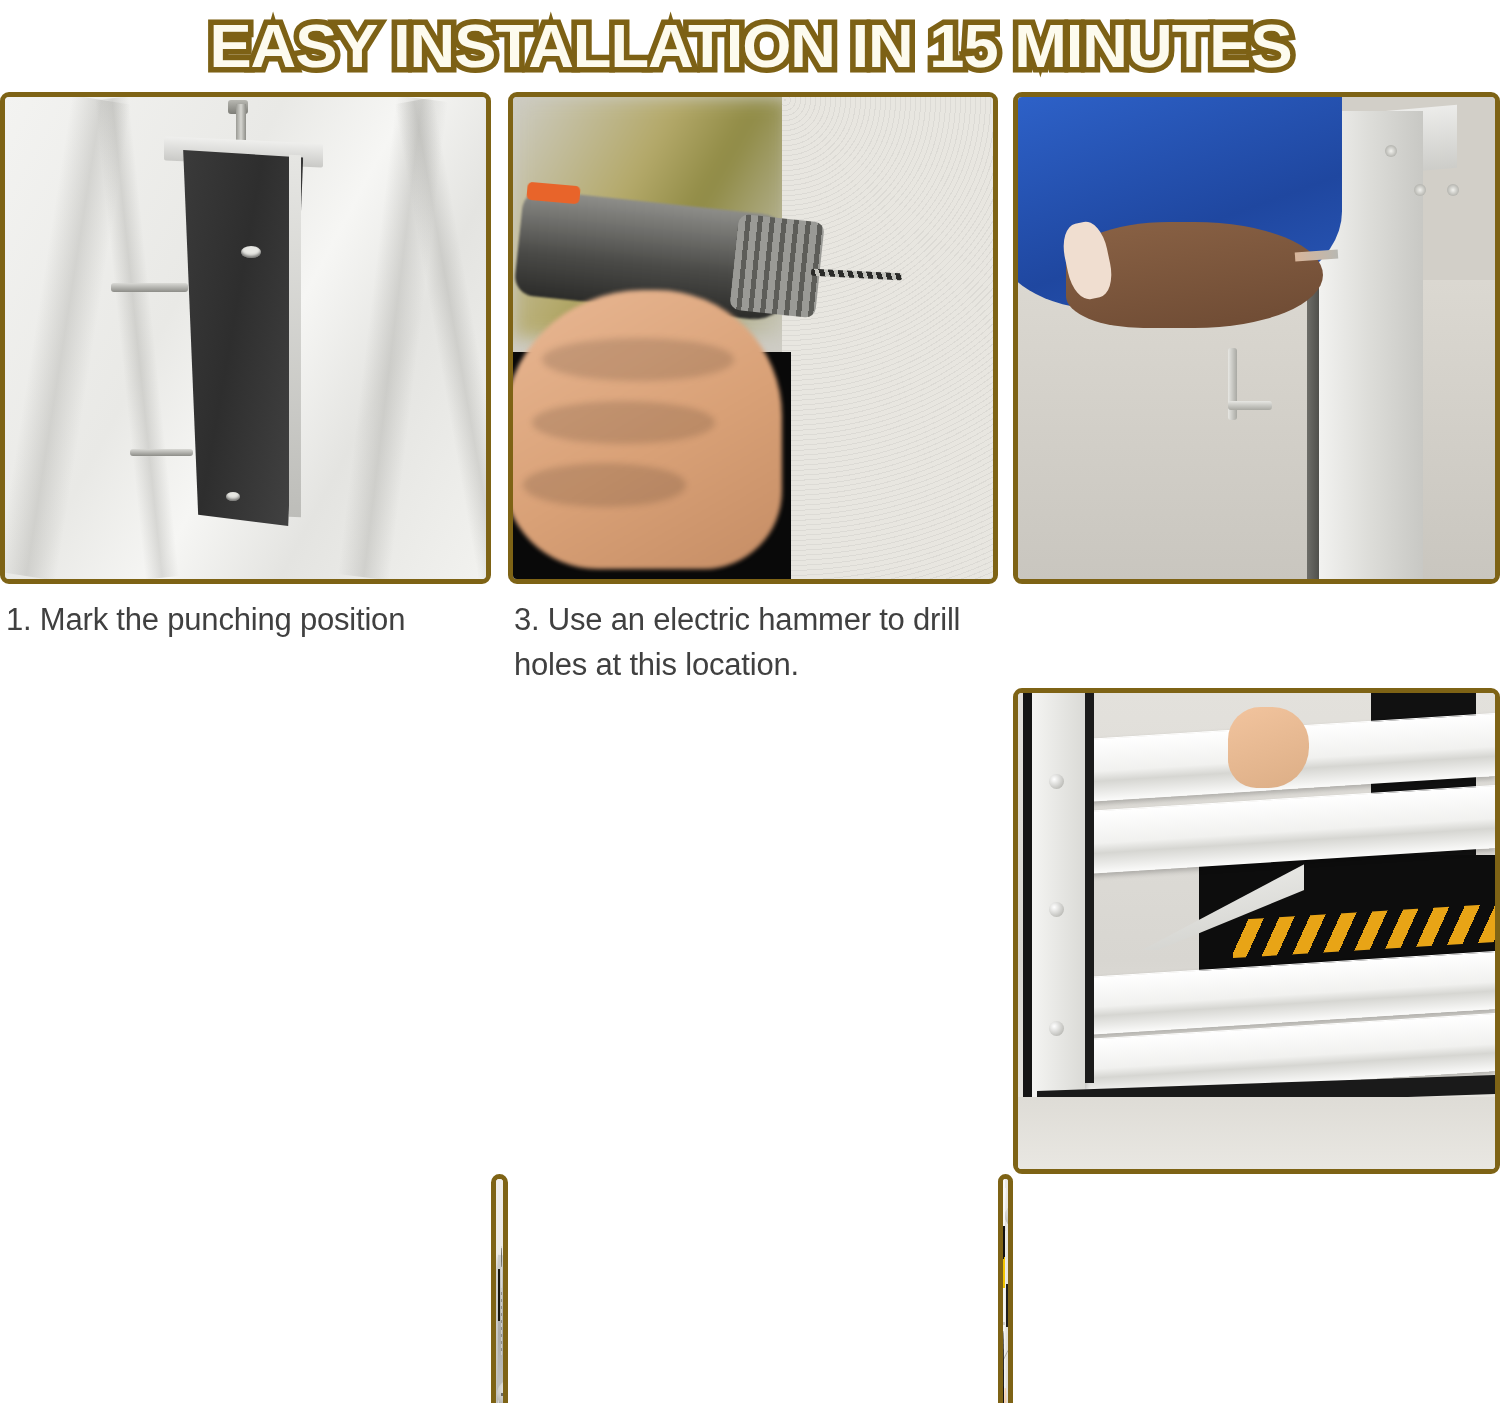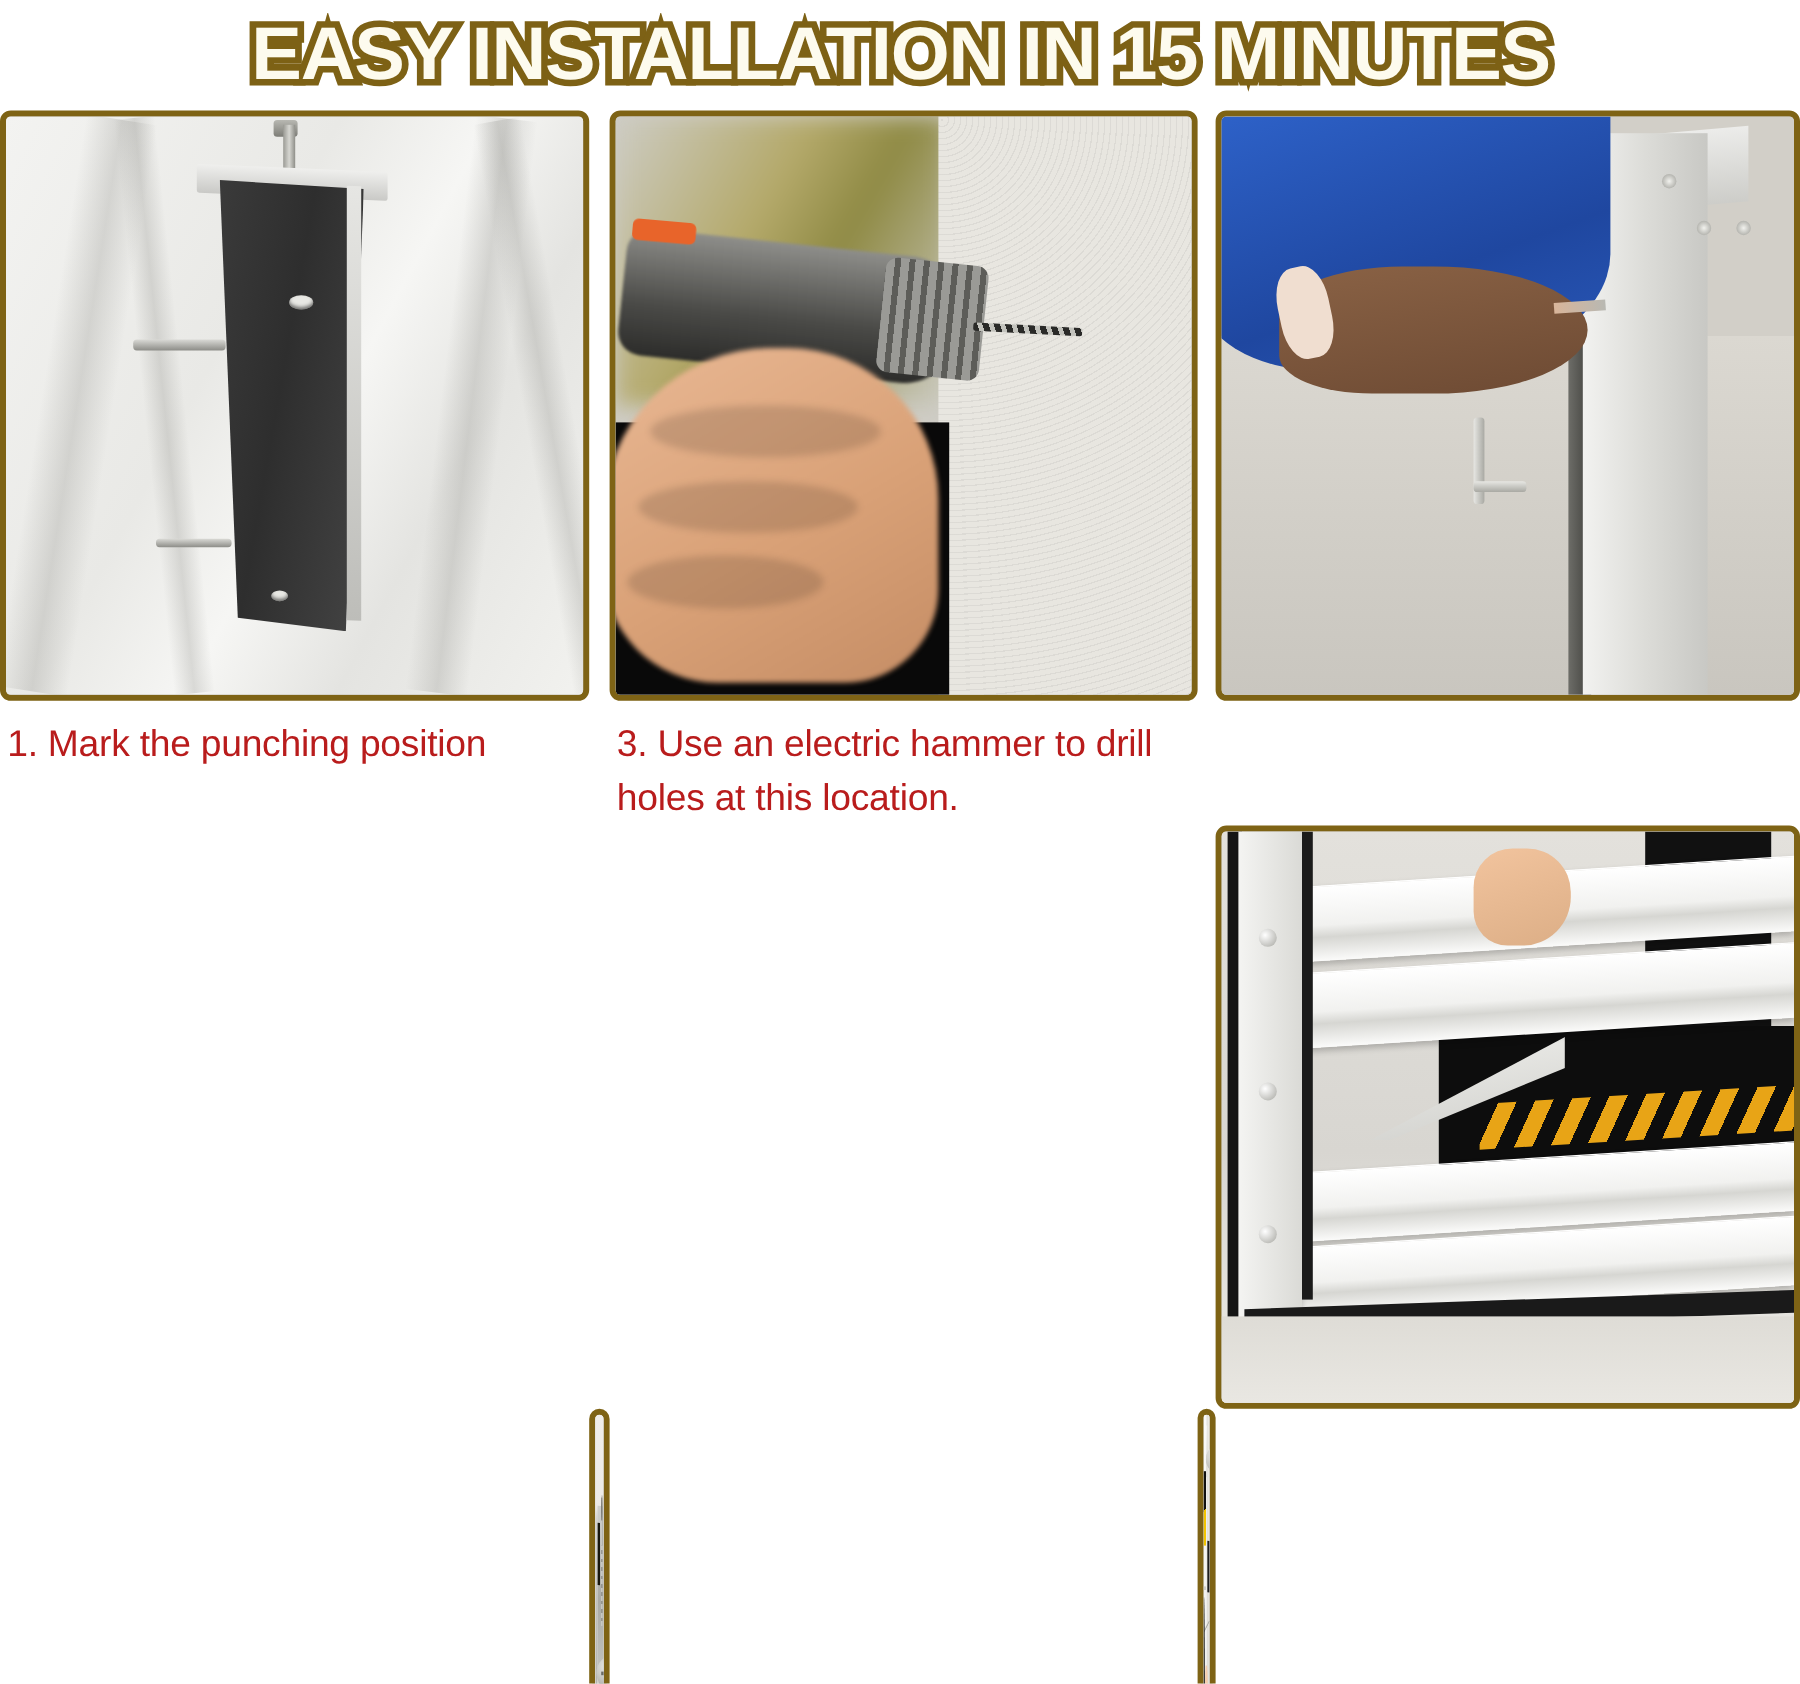--- a/index.html
+++ b/index.html
@@ -34,21 +34,21 @@
   .frame{
     border:5px solid #7E6315;
     border-radius:9px;
     overflow:hidden;
     position:relative;
     background:#cfcfcf;
   }
   .r1 .frame{height:482px;}
   .r2 .frame{height:476px;}
   .caption{
-    font-size:31px;line-height:1.45;color:#b91c1c;
+    font-size:31px;line-height:1.45;color:#404040;
     font-family:"Liberation Sans","DejaVu Sans",sans-serif;
     padding:14px 6px 0 6px;
     letter-spacing:-0.2px;
   }
   .spacer-col{}
   .row-gap{height:24px;}
 
   
   .scene{position:absolute;inset:0;}
 

